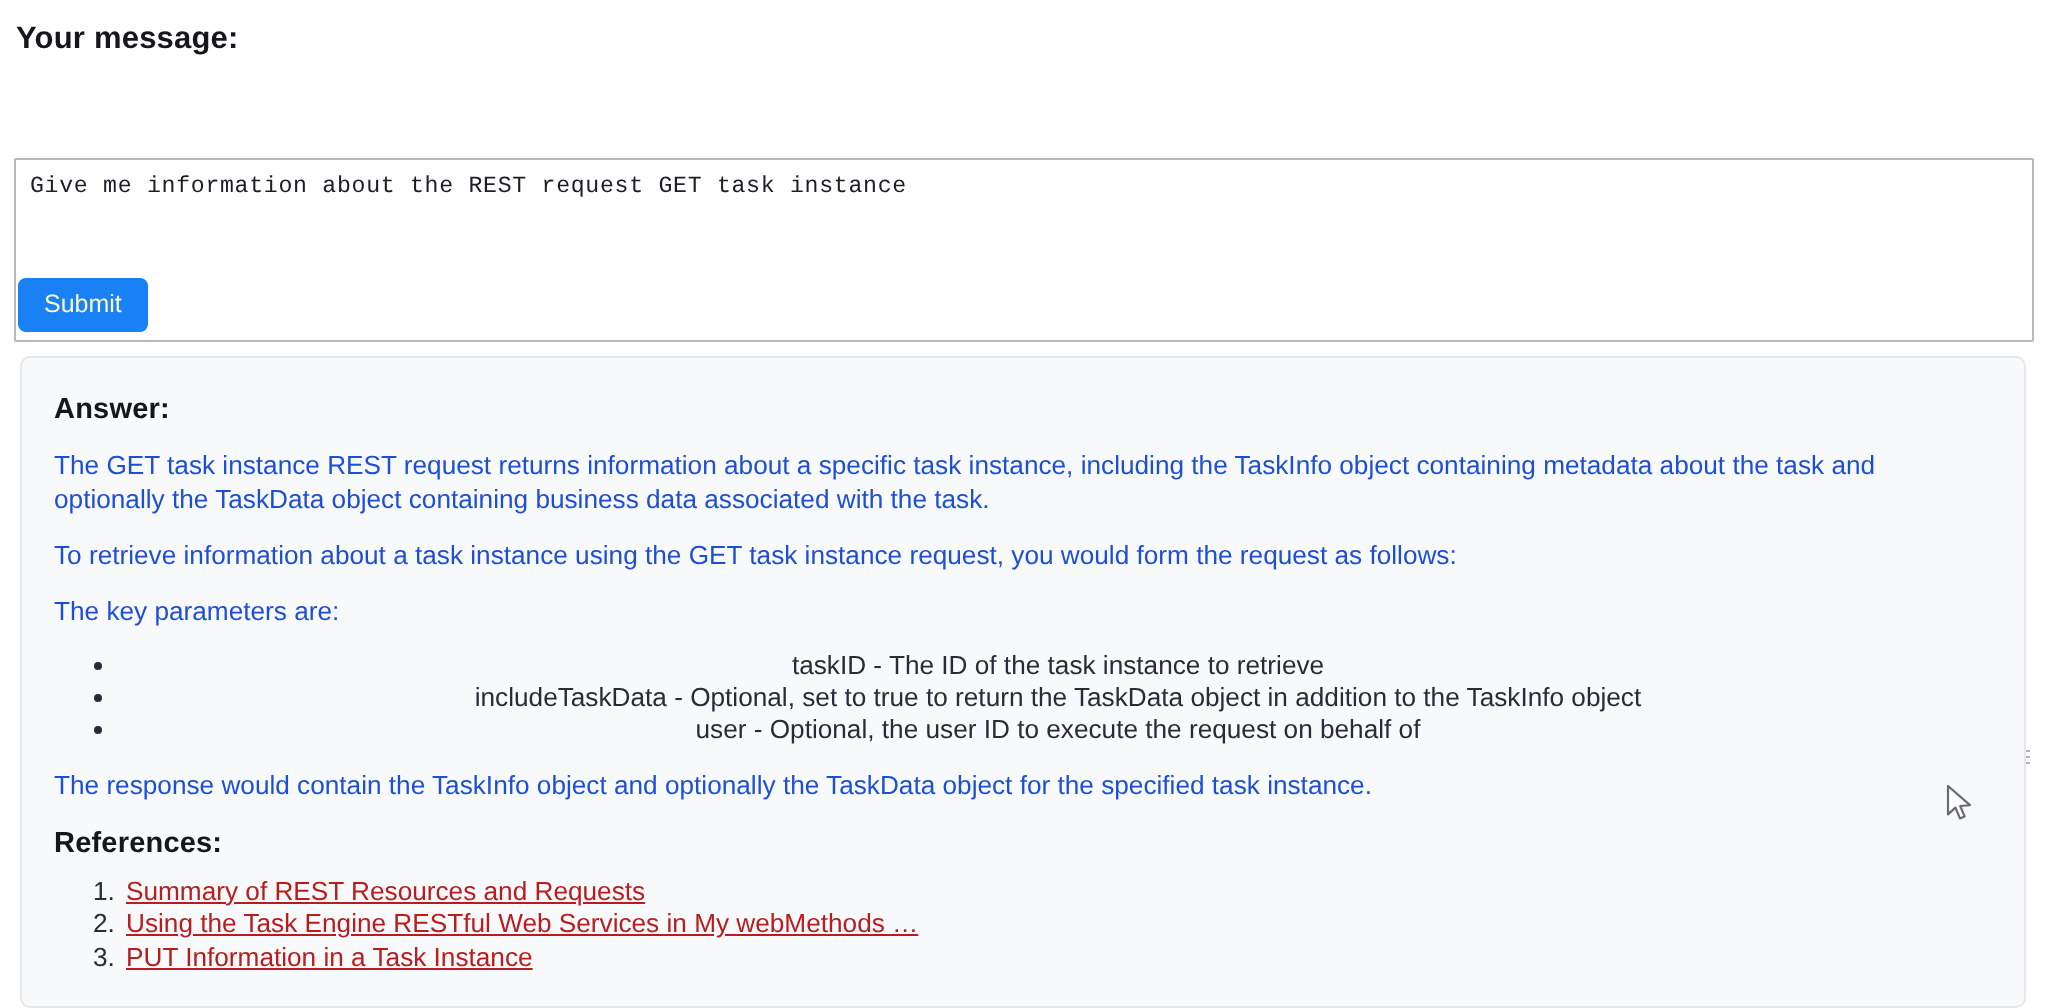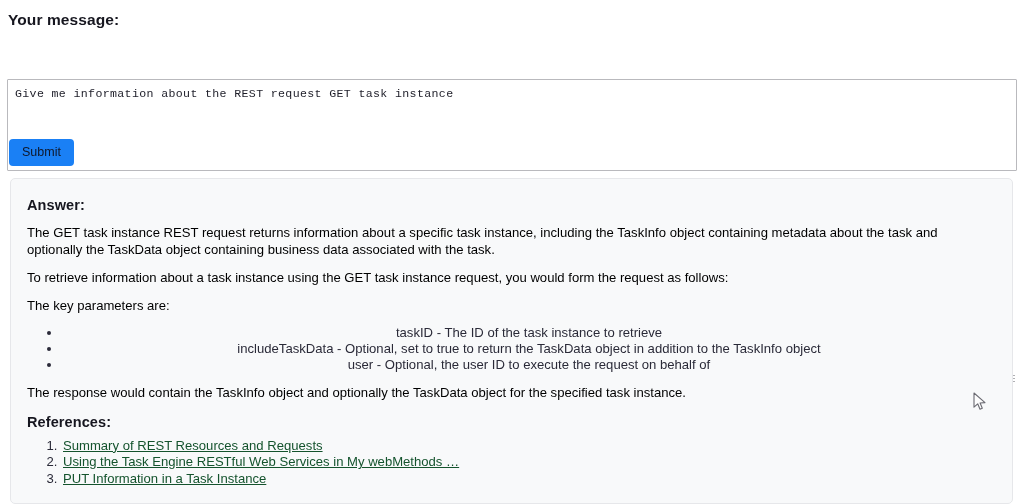--- a/index.html
+++ b/index.html
@@ -72,21 +72,21 @@
   }
   .resize-grip i:nth-child(1) { bottom: 1px; width: 10px; }
   .resize-grip i:nth-child(2) { bottom: 4px; width: 7px; }
   .resize-grip i:nth-child(3) { bottom: 7px; width: 4px; }
 
   .submit-button {
     position: absolute;
     left: 9px;
     top: 139px;
     background: #1a80f5;
-    color: #0f172a;
+    color: #fef9c3;
     border: none;
     border-radius: 4px;
     font-family: "Liberation Sans", sans-serif;
     font-size: 12.5px;
     padding: 6px 13px 7px 13px;
     cursor: pointer;
     line-height: 14px;
   }
 
   
@@ -106,21 +106,21 @@
     font-size: 14.5px;
     font-weight: bold;
     color: #16161f;
     margin: 4px 0 12px 0;
     letter-spacing: 0.1px;
   }
 
   .answer-card p {
     font-size: 13.1px;
     line-height: 16.5px;
-    color: #000000;
+    color: #1d4ed8;
     margin: 0 0 12px 0;
   }
 
   .answer-card p.tight { margin-bottom: 11px; }
 
   .param-list {
     margin: 0 0 12px 0;
     padding-left: 35px;
     list-style-type: disc;
     text-align: center;
@@ -145,21 +145,21 @@
     padding-left: 34px;
     list-style-type: decimal;
   }
   .refs-list li {
     font-size: 13.1px;
     line-height: 16.5px;
     color: #2a2a38;
     padding-left: 2px;
   }
   .refs-list li a {
-    color: #14532d;
+    color: #b91c1c;
     text-decoration: underline;
   }
 
   
   .mouse-cursor {
     position: absolute;
     left: 973px;
     top: 392px;
     width: 14px;
     height: 20px;

